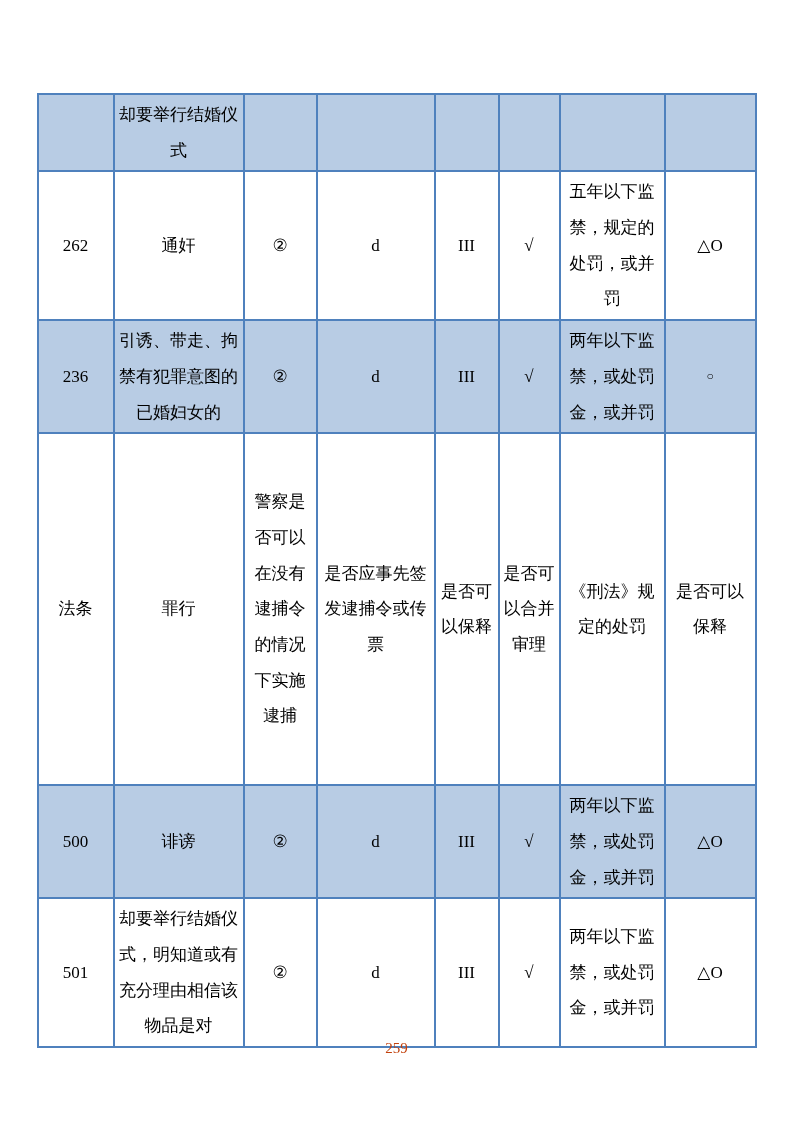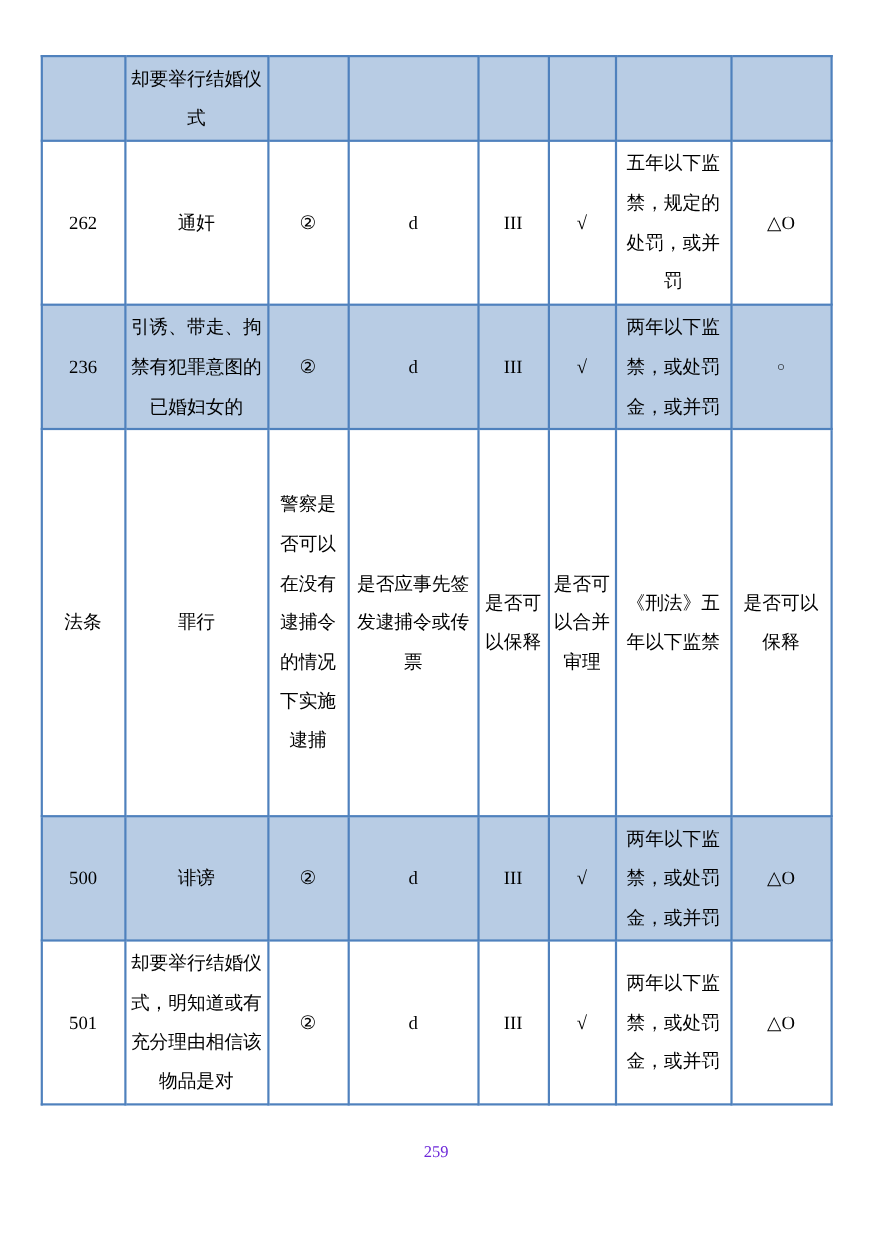--- a/index.html
+++ b/index.html
@@ -17,21 +17,21 @@
     position: relative;
     width: 793px;
     height: 1122px;
     background: #ffffff;
     overflow: hidden;
   }
   table.legal {
     border-collapse: collapse;
     table-layout: fixed;
     width: 718px;
-    margin: 50px auto 0 auto;
+    margin: 93px auto 0 auto;
   }
   table.legal td {
     border: 2px solid #4F81BD;
     background: #ffffff;
     text-align: center;
     vertical-align: middle;
     font-size: 17px;
     line-height: 2.1;
     padding: 2px 4px;
     word-break: break-all;
@@ -49,21 +49,21 @@
   table.legal tbody tr:nth-child(6) { height: 139px; }
   
   table.legal tbody tr:nth-child(3) td:nth-child(8) { font-size: 12px; }
   .page-number {
     position: absolute;
     top: 1040px;
     left: 0;
     width: 100%;
     text-align: center;
     font-size: 15px;
-    color: #6d28d9;
+    color: #c2410c;
   }
 </style>
 </head>
 <body>
 
 <div class="page">
 
   <table class="legal">
     <colgroup>
       <col style="width:76px">
@@ -106,21 +106,21 @@
     <td>两年以下监禁，或处罚金，或并罚</td>
     <td>○</td>
   </tr>
         <tr class="kind-header">
     <td>法条</td>
     <td>罪行</td>
     <td>警察是否可以在没有逮捕令的情况下实施逮捕</td>
     <td>是否应事先签发逮捕令或传票</td>
     <td>是否可以保释</td>
     <td>是否可以合并审理</td>
-    <td>《刑法》五年以下监禁</td>
+    <td>《刑法》规定的处罚</td>
     <td>是否可以保释</td>
   </tr>
         <tr class="shaded kind-data">
     <td>500</td>
     <td>诽谤</td>
     <td>②</td>
     <td>d</td>
     <td>III</td>
     <td>√</td>
     <td>两年以下监禁，或处罚金，或并罚</td>

